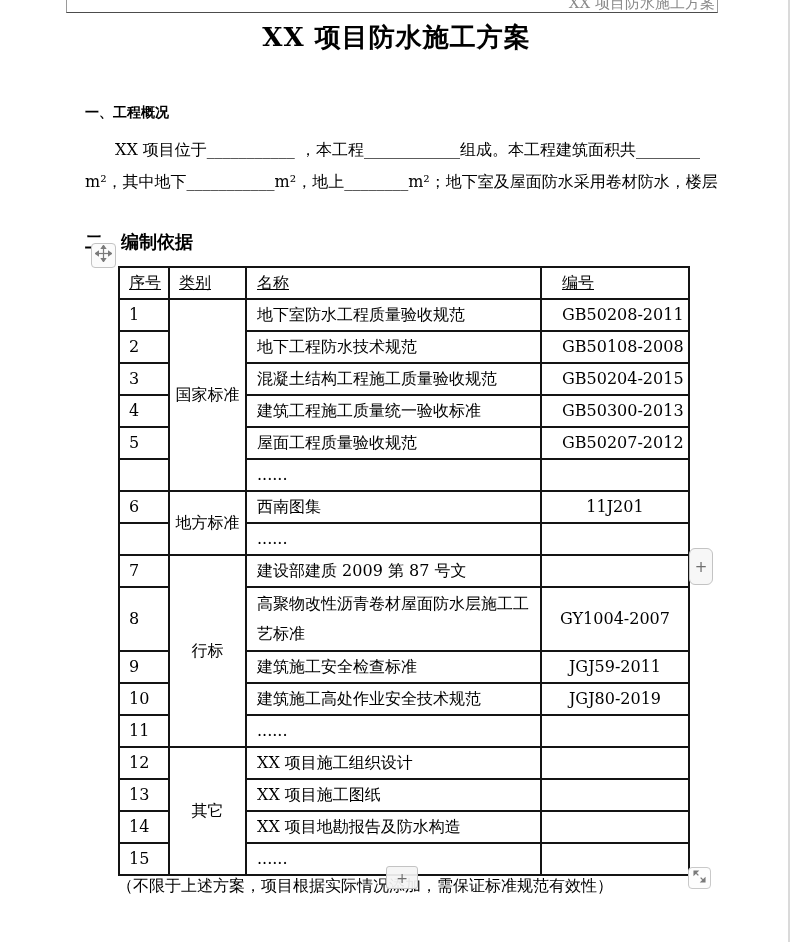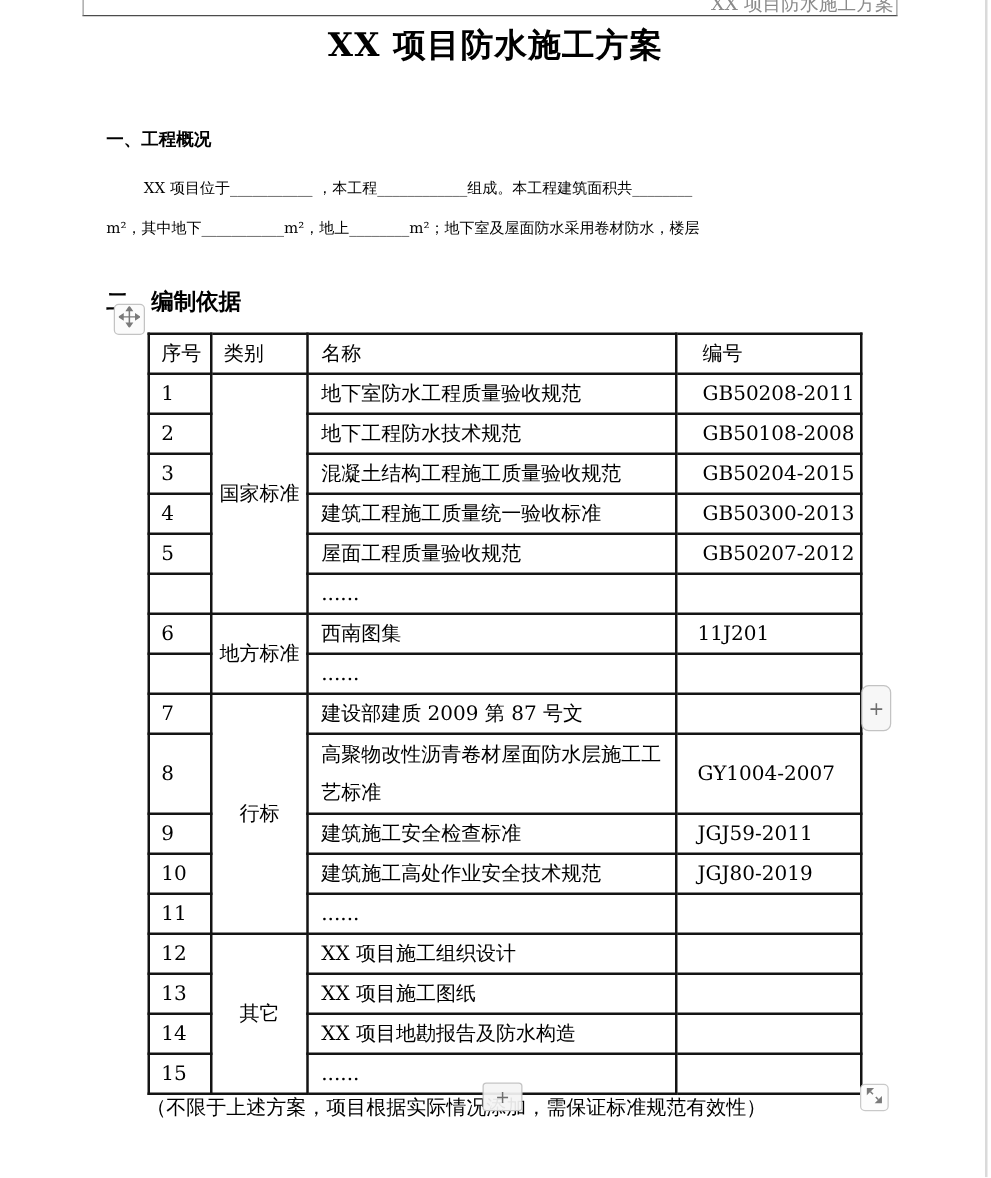--- a/index.html
+++ b/index.html
@@ -12,36 +12,36 @@
        overflow:hidden;}
   .hdr-text{white-space:nowrap;text-align:right;font-size:15px;line-height:16px;
             margin-top:-5px;padding-right:2px;color:#8a8a8a;}
 
   .title{position:absolute;top:20px;left:0;width:100%;text-align:center;
          font-size:26px;font-weight:bold;letter-spacing:1px;line-height:34px;}
 
   .h1{position:absolute;top:101px;left:85px;font-size:14px;font-weight:bold;line-height:22px;}
   .h2{position:absolute;top:231px;left:85px;font-size:18px;font-weight:bold;line-height:22px;}
 
-  .para{position:absolute;top:134px;left:85px;width:628px;font-size:12px;line-height:32px;}
+  .para{position:absolute;top:134px;left:85px;width:628px;font-size:16px;line-height:32px;}
   .para div{white-space:nowrap;}
   .para .indent{padding-left:30px;}
 
   
   .doc-table{position:absolute;top:266px;left:118px;width:570px;border-collapse:collapse;table-layout:fixed;}
   .doc-table td{border:2px solid #141414;font-size:16px;vertical-align:middle;
                 padding:0;line-height:30px;overflow:hidden;}
   .doc-table tr{height:32px;}
-  .doc-table tr.hd{height:31px;}
+  .doc-table tr.hd{height:31px;text-decoration:underline;}
   .doc-table tr.tall{height:64px;}
   td.no{padding-left:9px;}
   td.cat{text-align:center;}
   td.name{padding-left:10px;padding-right:6px;}
   td.code{padding-left:20px;}
-  td.code.c{text-align:left;padding-left:16px;}
+  td.code.c{text-align:center;padding-left:0;}
 
   .note{position:absolute;top:876px;left:117px;font-size:16px;white-space:nowrap;}
 
   
   .ctl{box-sizing:border-box;position:absolute;display:flex;align-items:center;justify-content:center;
        background:#f7f7f7;border:1px solid #c3c3c3;color:#6e6e6e;
        font-family:"DejaVu Sans","Liberation Sans",sans-serif;cursor:pointer;}
   .move-handle{top:243px;left:91px;width:25px;height:25px;border-radius:4px;background:#fbfbfb;cursor:move;}
   .add-col{top:548px;left:689px;width:24px;height:37px;border-radius:6px;font-size:15px;}
   .add-row{top:866px;left:386px;width:32px;height:23px;border-radius:3px;font-size:14px;

